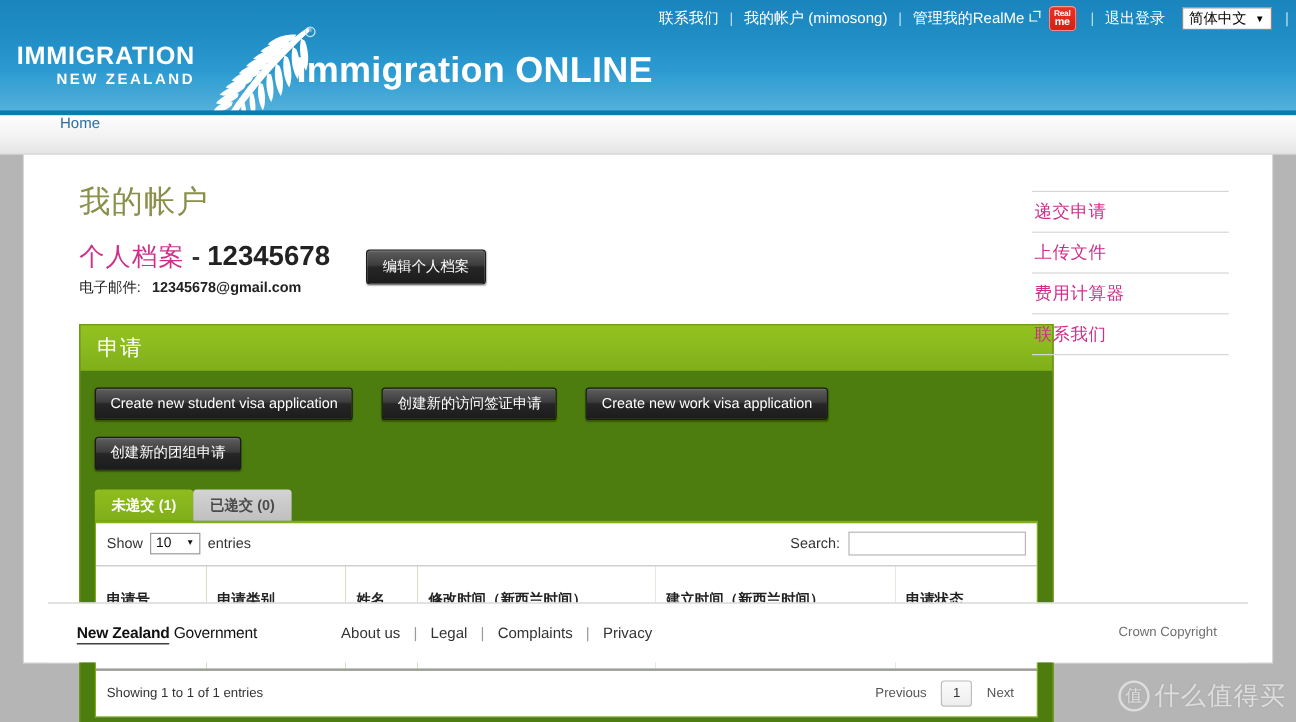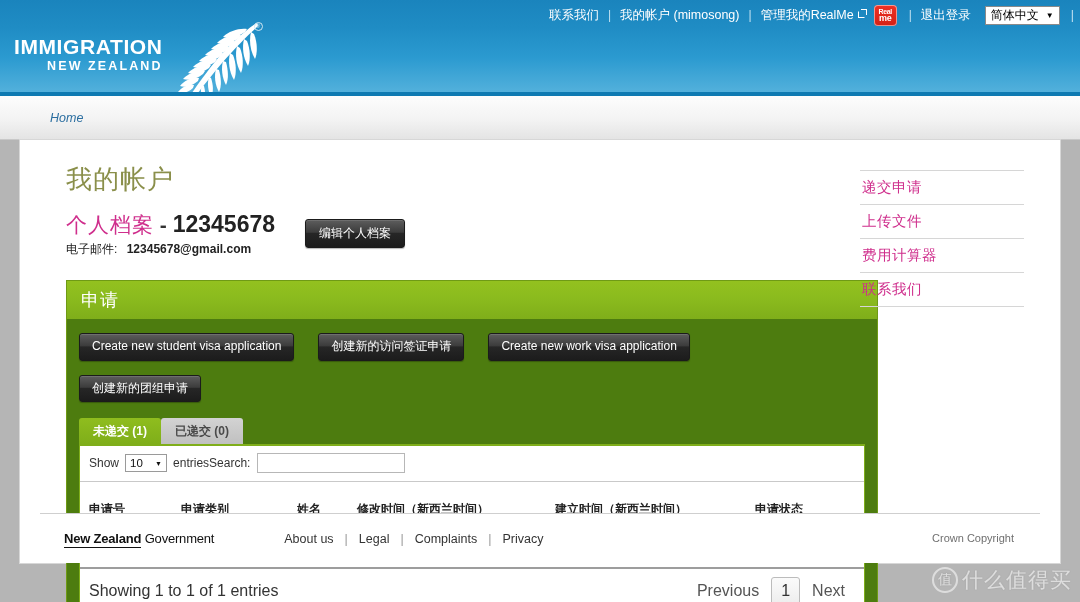--- a/index.html
+++ b/index.html
@@ -88,24 +88,24 @@
     color: #dff0f8; font-size: 6px; line-height: 7px; text-align: center;
   }
   .product-name {
     position: absolute; left: 247px; bottom: 20px;
     color: #ffffff; font-size: 30px; font-weight: bold; letter-spacing: .2px;
     font-family: "Liberation Sans", sans-serif;
   }
 
   
   .crumbbar {
-    height: 44px;
+    height: 33px;
     background: linear-gradient(180deg, #fdfdfd 0%, #f3f3f3 55%, #e4e4e4 100%);
     border-bottom: 1px solid #c8c8c8;
-    display: flex; align-items: center; font-style: italic;
+    display: flex; align-items: flex-start;
   }
   .crumbbar a {
     margin-left: 50px; color: #2b6ea0; font-size: 12.5px; text-decoration: none;
   }
 
   
   .body-area {
     position: relative; height: 473px;
     background: #b5b5b5;
     padding: 0 20px;
@@ -171,21 +171,21 @@
   }
   .tab.active { background: linear-gradient(180deg,#8fbd1e 0%, #7fae1a 100%); }
   .tab.inactive {
     background: linear-gradient(180deg,#d3d3d3 0%, #c0c0c0 100%);
     color: #4a4a4a;
   }
 
   
   .dt-wrap { border: 1px solid #7fae1a; border-top: none; }
   .dt-top {
-    display: flex; align-items: center; 
+    display: flex; align-items: center; justify-content: space-between;
     padding: 7px 9px 8px 9px; font-size: 12px; color: #333333;
     background: #ffffff;
   }
   .dt-show { display: flex; align-items: center; gap: 6px; }
   .mini-select {
     display: inline-flex; align-items: center; justify-content: space-between;
     height: 18px; min-width: 42px; padding: 0 4px;
     border: 1px solid #9a9a9a; background: #ffffff; font-size: 11.5px; color: #111;
   }
   .mini-select .caret { font-size: 7px; margin-left: 6px; }
@@ -207,21 +207,21 @@
   }
   table.dt tbody td a { color: #2f7fb5; text-decoration: none; }
   th.c1, td.c1 { width: 92px; }
   th.c2, td.c2 { width: 116px; }
   th.c3, td.c3 { width: 60px; }
   th.c4, td.c4 { width: 198px; }
   th.c5, td.c5 { width: 200px; }
 
   .dt-bottom {
     display: flex; align-items: center; justify-content: space-between;
-    padding: 8px 9px; font-size: 16px; color: #333333; background: #ffffff;
+    padding: 8px 9px; font-size: 11px; color: #333333; background: #ffffff;
   }
   .pager { display: flex; align-items: center; gap: 2px; }
   .pager span.pg {
     padding: 4px 9px; color: #555555; cursor: pointer; border: 1px solid transparent;
   }
   .pager span.pg.num {
     border: 1px solid #bcbcbc; border-radius: 3px; color: #333333;
     background: linear-gradient(180deg,#fbfbfb 0%, #ededed 100%);
     min-width: 24px; text-align: center;
   }
@@ -331,20 +331,21 @@
               <path d="M57 53 C55 60 56 69 60 76 C63 70 62 61 60 54 Z"></path>
               <path d="M50 61 C48 67 49 75 52 81 C55 76 54 68 52 62 Z"></path>
               <path d="M43 69 C41 74 42 80 45 85 C47 81 46 74 45 70 Z"></path>
             </g>
           </g>
         </svg>
         <span class="reg-mark">®</span>
       </div>
     </div>
 
+    <div class="product-name">Immigration ONLINE</div>
   </div>
 
   <div class="crumbbar">
     <a href="#">Home</a>
   </div>
 
   <div class="body-area">
     <div class="content-card">
 
       <div class="col-main">

